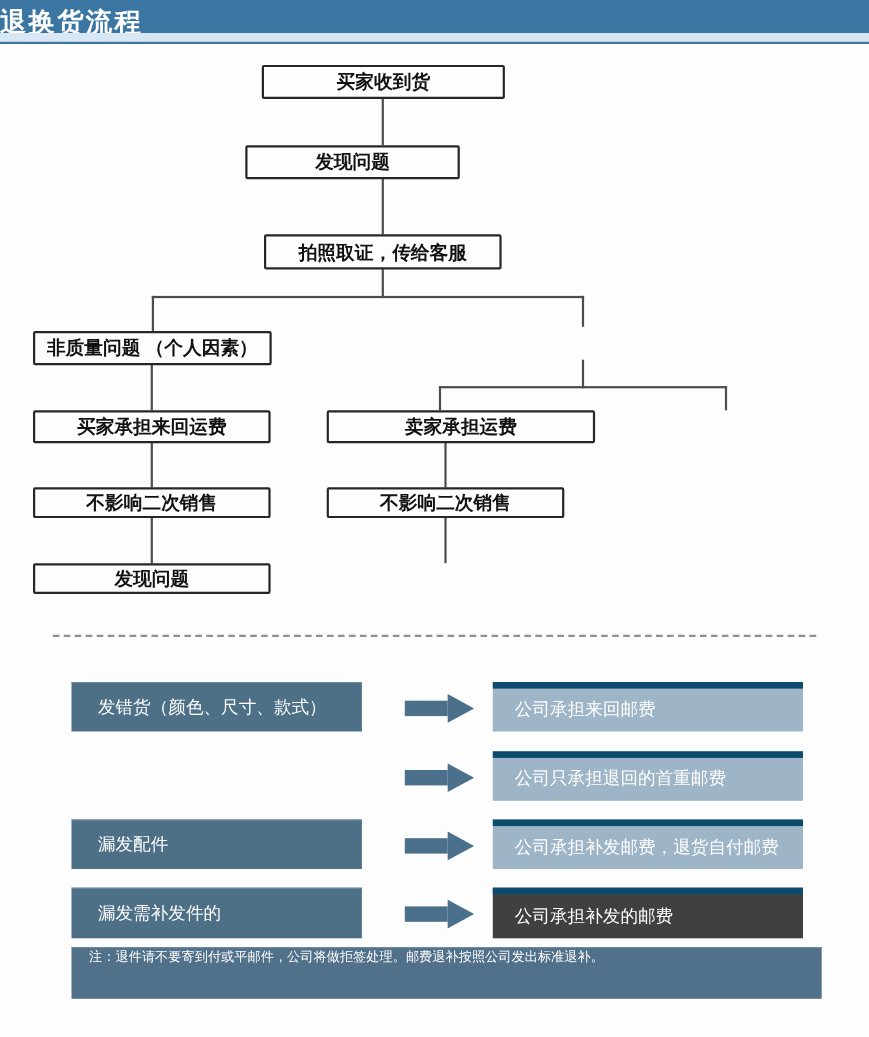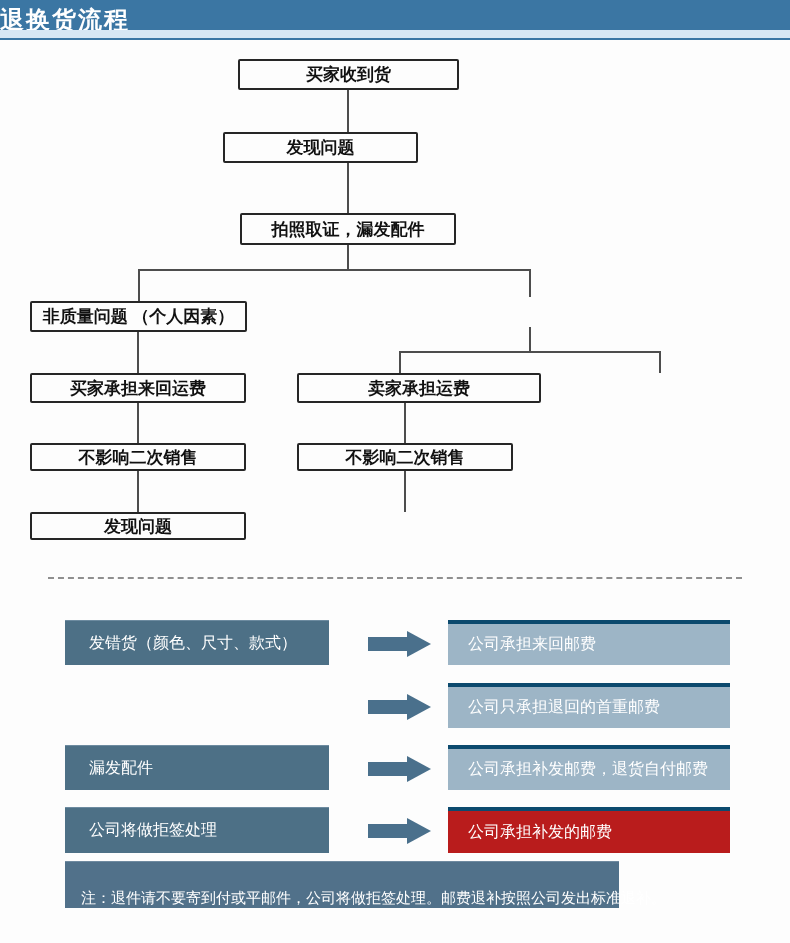--- a/index.html
+++ b/index.html
@@ -23,32 +23,32 @@
   
   .divider{position:absolute;left:48px;top:577px;width:694px;height:0;
     border-top:2px dashed #8f8f8f;}
 
   
   .case-box{position:absolute;left:65px;width:264px;height:45px;background:#4d7086;
     color:#fff;display:flex;align-items:center;padding-left:24px;box-sizing:border-box;
     font-size:16px;border-top:1px solid #6d8ba0;}
   .result-box{position:absolute;left:448px;width:282px;height:45px;background:#9db5c6;
     color:#fff;display:flex;align-items:center;padding-left:20px;box-sizing:border-box;
-    font-size:16px;border-top:4px solid #0c4a6e;text-align:right;}
-  .result-box.light{background:#b91c1c;}
+    font-size:16px;border-top:6px solid #0c4a6e;text-align:right;}
+  .result-box.light{background:#404040;}
   .arrow{position:absolute;left:368px;width:63px;height:26px;}
   .arrow .shaft{position:absolute;left:0;top:6px;width:39px;height:14px;background:#4a708c;}
   .arrow .head{position:absolute;left:39px;top:0;width:0;height:0;
     border-top:13px solid transparent;border-bottom:13px solid transparent;
     border-left:24px solid #4a708c;}
 
   
-  .note-box{position:absolute;left:65px;top:861px;width:554px;height:47px;background:#51718a;
-    color:#fff;display:flex;align-items:flex-end;padding:0 16px;box-sizing:border-box;
-    font-size:15px;white-space:nowrap;border-top:1px solid #6f8aa0;}
+  .note-box{position:absolute;left:65px;top:861px;width:682px;height:47px;background:#51718a;
+    color:#fff;display:flex;align-items:flex-start;padding:0 16px;box-sizing:border-box;
+    font-size:12px;white-space:nowrap;border-top:1px solid #6f8aa0;}
 </style>
 </head>
 <body>
 
 <div class="page">
 
   <div class="header-bar">
     <span>退换货流程</span>
   </div>
   <div class="header-stripe"></div>
@@ -66,21 +66,21 @@
     <div class="fc-line v" style="left:399px;top:351px;height:22px"></div>
     <div class="fc-line v" style="left:659px;top:351px;height:22px"></div>
     <div class="fc-line v" style="left:137px;top:402px;height:41px"></div>
     <div class="fc-line v" style="left:404px;top:402px;height:41px"></div>
     <div class="fc-line v" style="left:137px;top:470px;height:42px"></div>
     <div class="fc-line v" style="left:404px;top:470px;height:42px"></div>
   </div>
 
   <div class="fc-node" style="left:238px;top:59px;width:221px;height:31px">买家收到货</div>
   <div class="fc-node" style="left:223px;top:132px;width:195px;height:31px">发现问题</div>
-  <div class="fc-node" style="left:240px;top:213px;width:216px;height:32px">拍照取证，漏发配件</div>
+  <div class="fc-node" style="left:240px;top:213px;width:216px;height:32px">拍照取证，传给客服</div>
   <div class="fc-node" style="left:30px;top:301px;width:217px;height:31px">非质量问题 （个人因素）</div>
   <div class="fc-node" style="left:30px;top:373px;width:216px;height:30px">买家承担来回运费</div>
   <div class="fc-node" style="left:297px;top:373px;width:244px;height:30px">卖家承担运费</div>
   <div class="fc-node" style="left:30px;top:443px;width:216px;height:28px">不影响二次销售</div>
   <div class="fc-node" style="left:297px;top:443px;width:216px;height:28px">不影响二次销售</div>
   <div class="fc-node" style="left:30px;top:512px;width:216px;height:28px">发现问题</div>
 
   <div class="divider"></div>
 
   <div class="case-box" style="top:620px">发错货（颜色、尺寸、款式）</div>
@@ -96,21 +96,21 @@
   </div>
   <div class="result-box" style="top:683px">公司只承担退回的首重邮费</div>
 
   <div class="case-box" style="top:745px">漏发配件</div>
   <div class="arrow" style="top:756px">
     <span class="shaft"></span>
     <span class="head"></span>
   </div>
   <div class="result-box" style="top:745px">公司承担补发邮费，退货自付邮费</div>
 
-  <div class="case-box" style="top:807px;height:46px">公司将做拒签处理</div>
+  <div class="case-box" style="top:807px;height:46px">漏发需补发件的</div>
   <div class="arrow" style="top:818px">
     <span class="shaft"></span>
     <span class="head"></span>
   </div>
   <div class="result-box light" style="top:807px;height:46px">公司承担补发的邮费</div>
 
   <div class="note-box">
     <span>注：退件请不要寄到付或平邮件，公司将做拒签处理。邮费退补按照公司发出标准退补。</span>
   </div>
 

